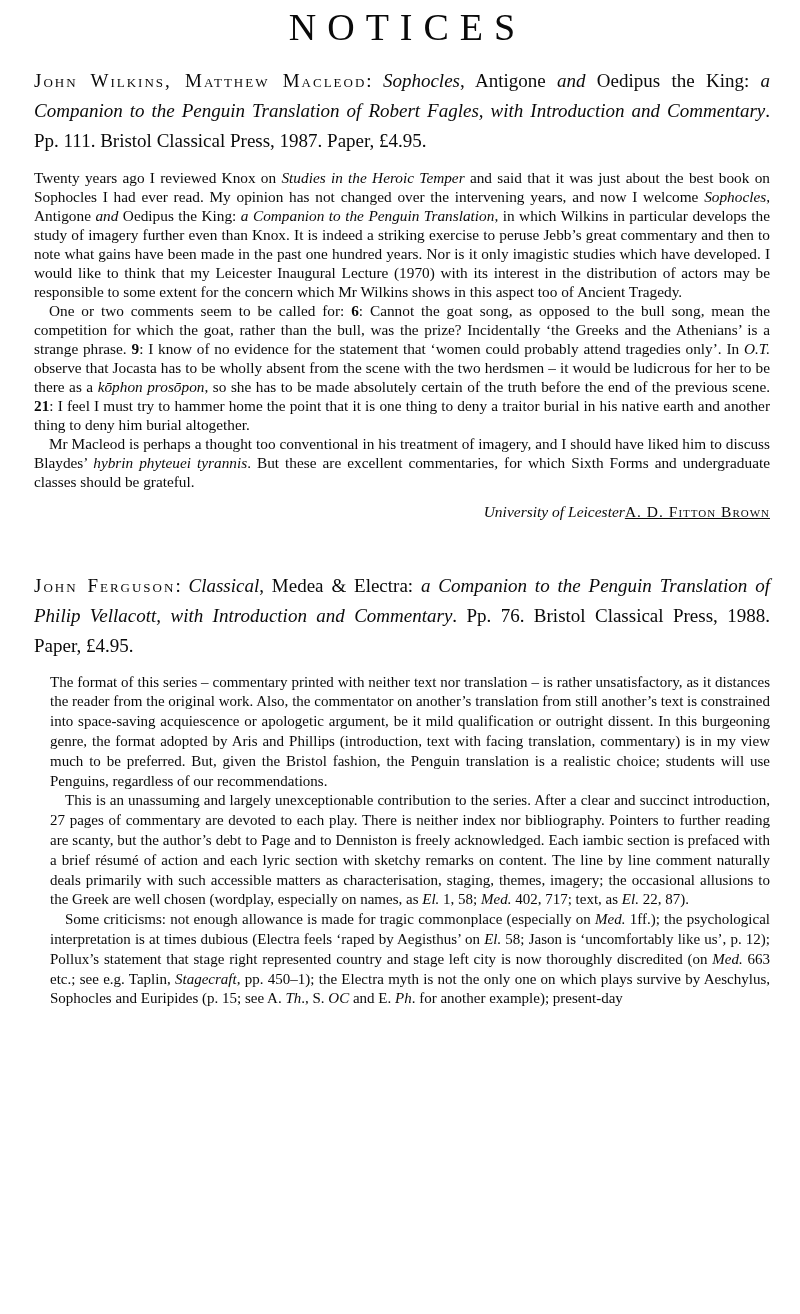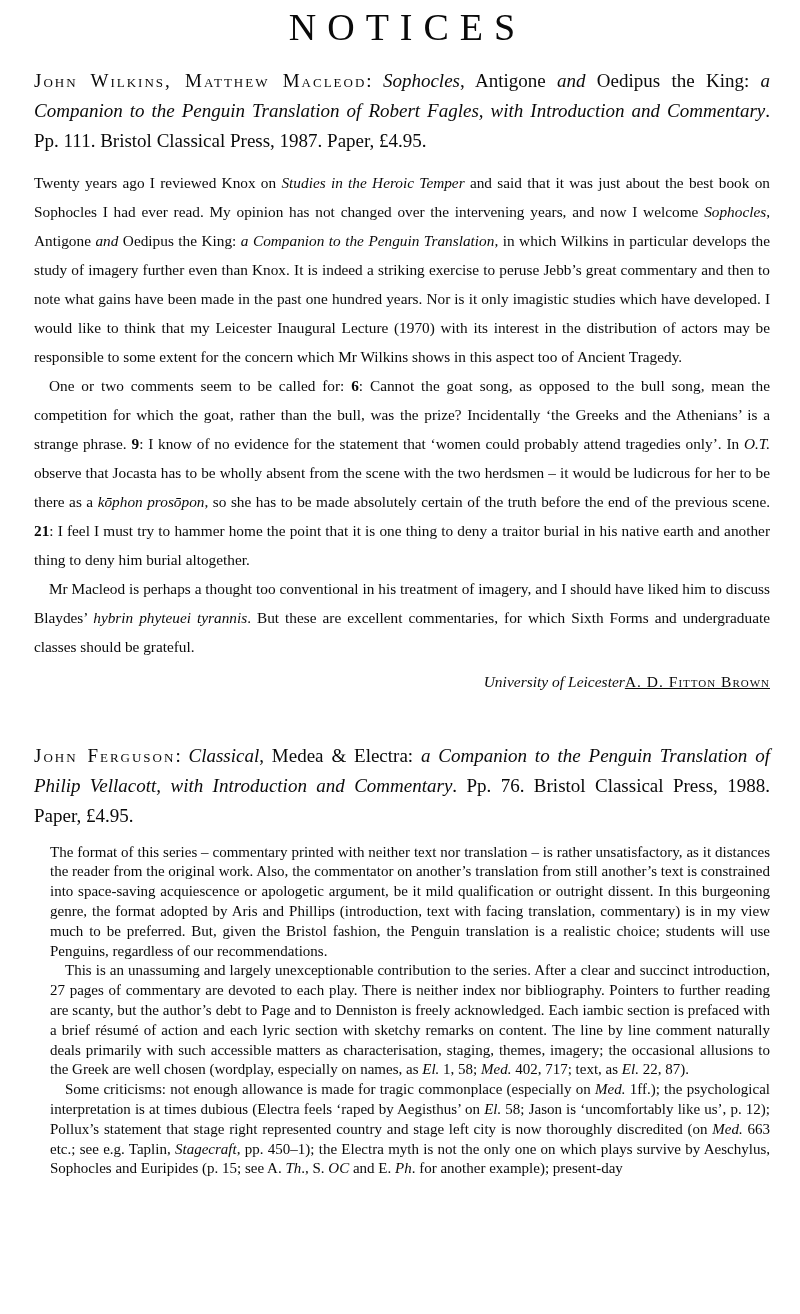--- a/index.html
+++ b/index.html
@@ -32,21 +32,21 @@
     font-size: 19px;
     line-height: 30px;
     text-align: justify;
     margin: 0 0 12px 0;
   }
   .st-sc { font-variant: small-caps; letter-spacing: 2px; }
   .st-i  { font-style: italic; font-family: Liberation Serif, serif; }
   .st-b  { font-weight: bold; }
   .par {
     font-size: 15.3px;
-    line-height: 29px;
+    line-height: 19px;
     text-align: justify;
     margin: 0;
   }
   .par.indent { text-indent: 15px; }
   .review-2 { margin-top: 50px; }
   .review-2 .par {
     font-size: 15px;
     line-height: 19.8px;
     margin-left: 16px;
   }

